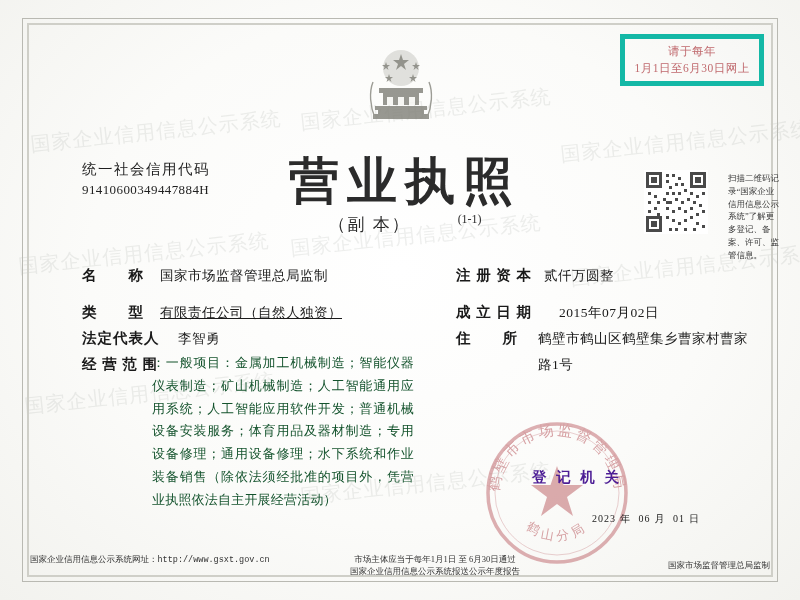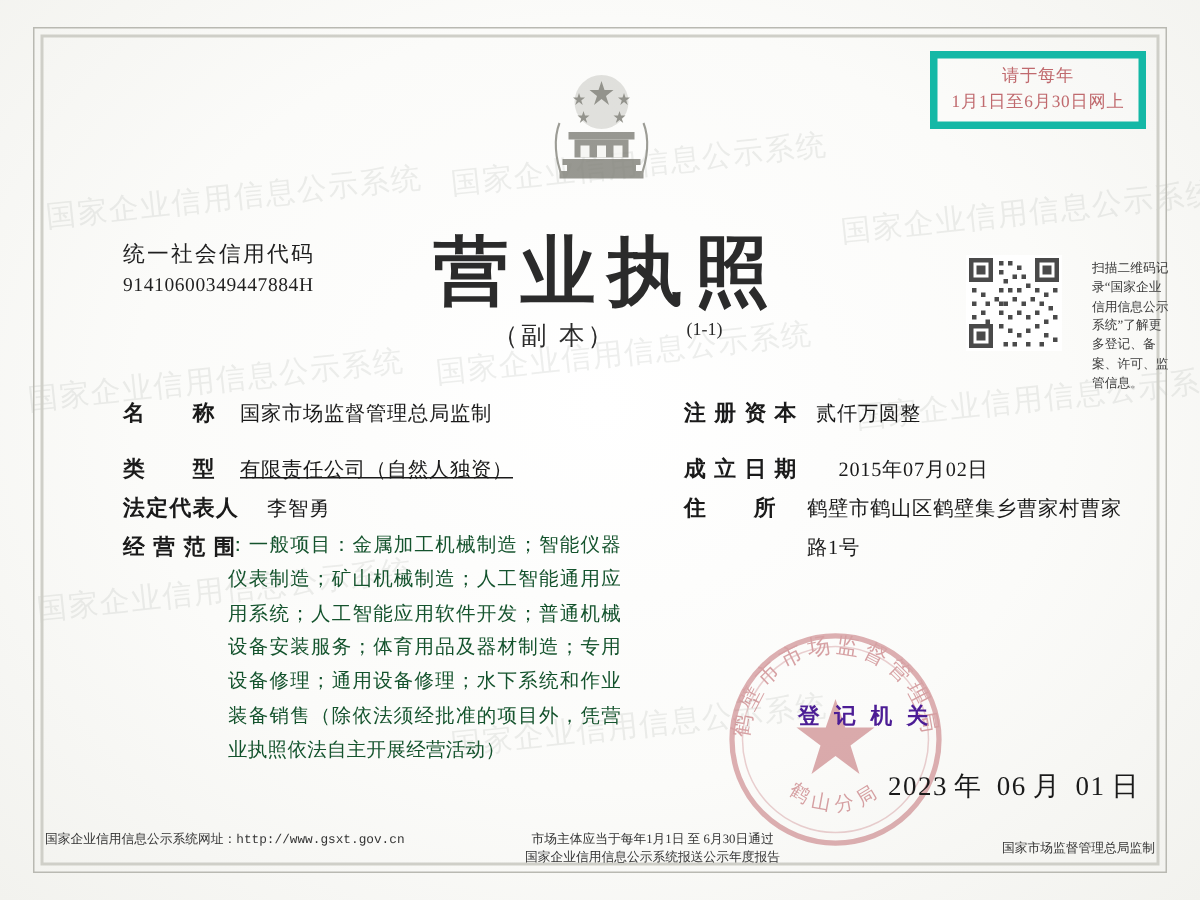--- a/index.html
+++ b/index.html
@@ -192,21 +192,21 @@
     top: 468px;
     font-size: 14.5px;
     font-weight: bold;
     letter-spacing: 3px;
     color: #4c1d95;
   }
   .date-row {
     position: absolute;
     left: 590px;
     top: 512px;
-    font-size: 18px;
+    font-size: 10px;
     color: #1a1a1a;
     letter-spacing: 1px;
   }
   .date-row span {
     margin: 0 2px;
   }
   
   .seal {
     position: absolute;
     left: 482px;

